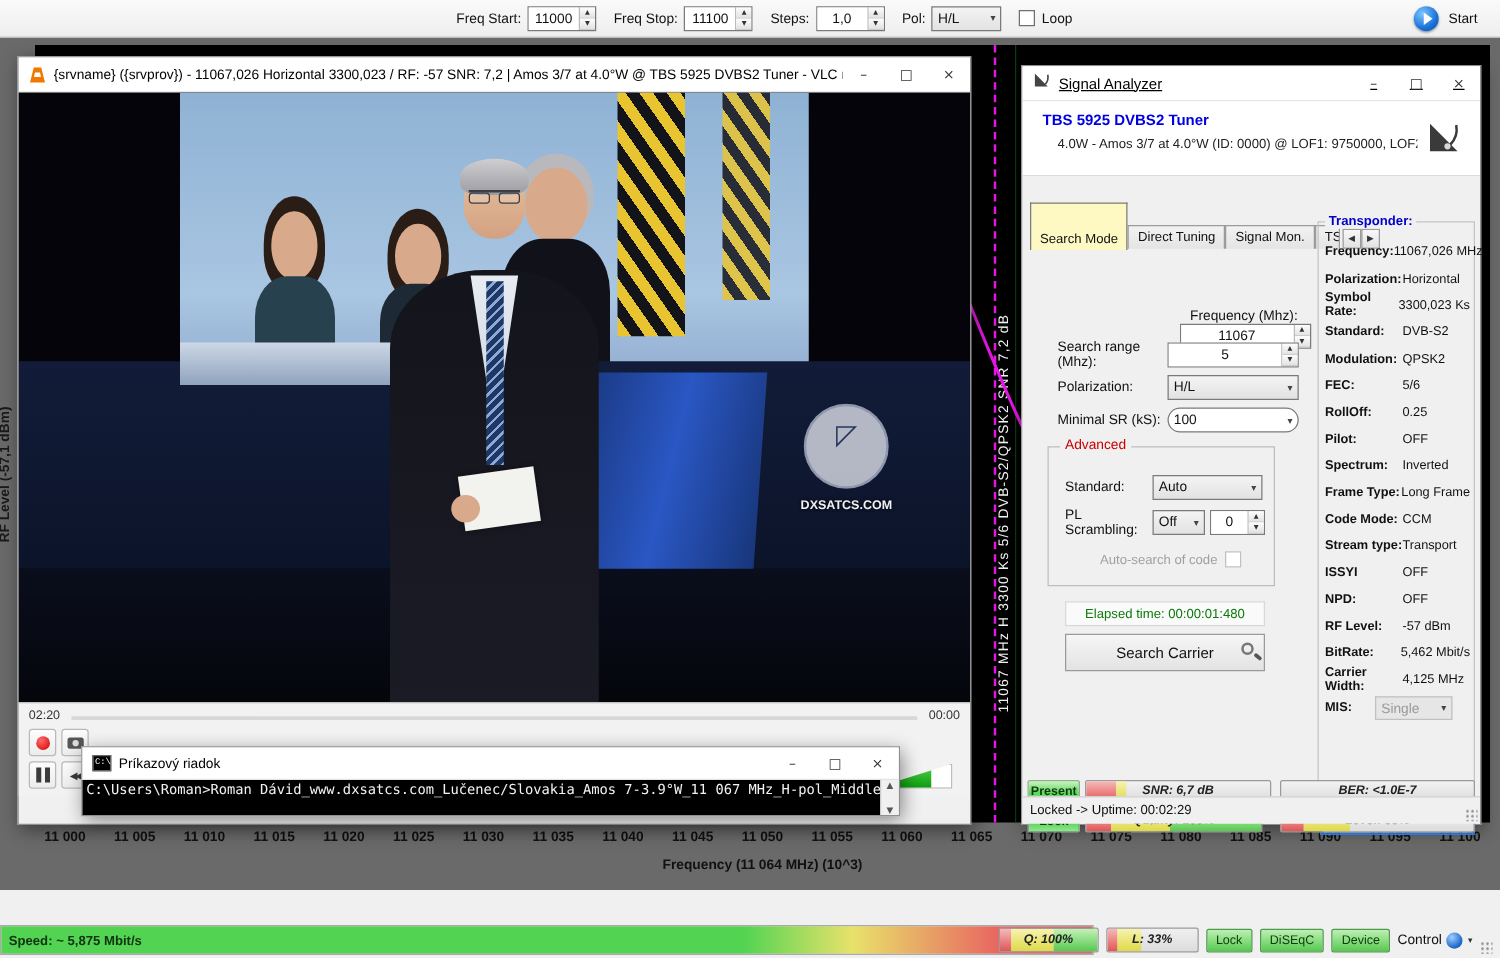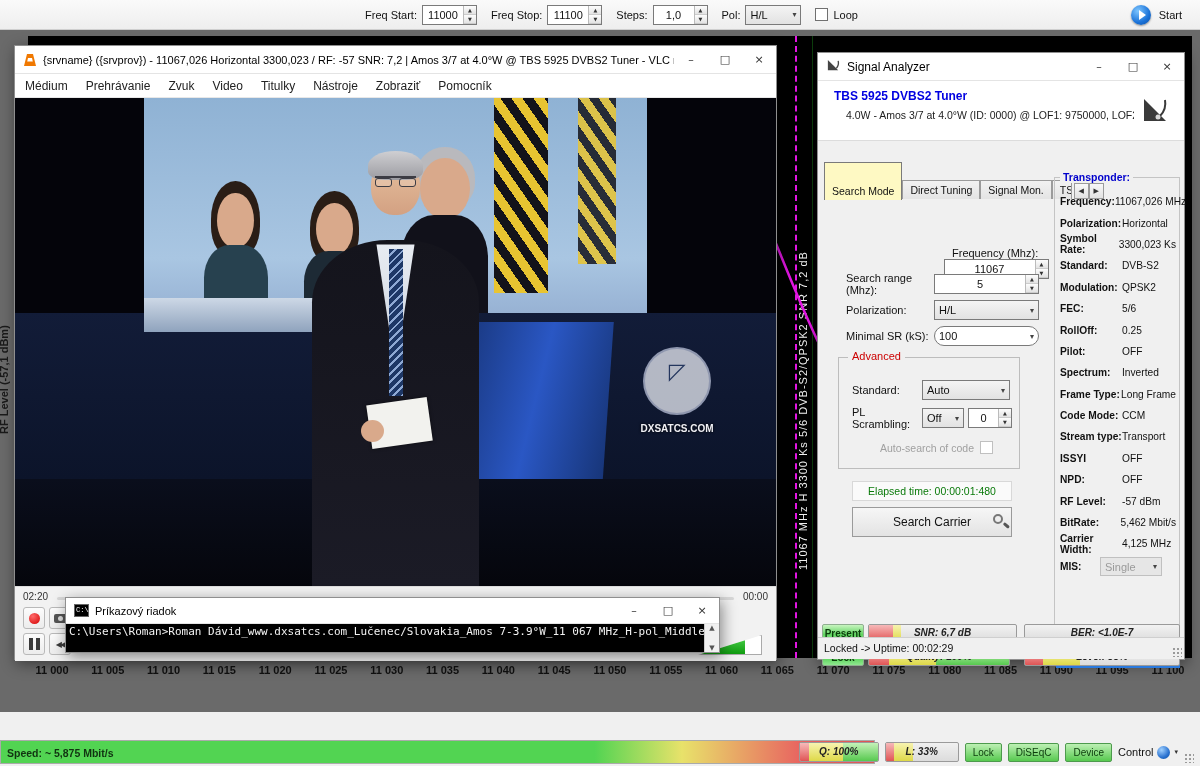--- a/index.html
+++ b/index.html
@@ -123,21 +123,21 @@
   .cmd-icon { width:15px; height:13px; background:#000; border:1px solid #666; color:#fff; font-size:7px;
     line-height:11px; padding-left:1px; font-family:"Liberation Mono", monospace; }
   #cmd-body { display:flex; height:28px; }
   #cmd-text { flex:1; background:#000; color:#f2f2f2; font-family:"DejaVu Sans Mono","Liberation Mono",monospace;
     font-size:11px; line-height:14px; padding:1px 3px; white-space:nowrap; overflow:hidden; }
   #cmd-scroll { width:15px; background:#f0f0f0; border-left:1px solid #ccc; display:flex; flex-direction:column;
     justify-content:space-between; align-items:center; font-size:7px; color:#555;
     font-family:"DejaVu Sans", sans-serif; }
 
   
-  #sa { left:817px; top:52px; width:368px; height:608px; z-index:15; display:flex; flex-direction:column; }
+  #sa { left:817px; top:52px; width:368px; height:608px; z-index:15; display:flex; flex-direction:column;text-decoration:underline; }
   #sa-header { background:#fff; height:60px; position:relative; border-bottom:1px solid #dcdcdc; }
   #sa-tuner-title { position:absolute; left:16px; top:8px; color:#0000e0; font-size:12px; font-weight:bold; }
   #sa-tuner-sub { position:absolute; left:28px; top:28px; right:50px; color:#222; font-size:10.5px; white-space:nowrap; overflow:hidden; }
   .dish-icon { font-size:15px; color:#333; }
   #sa-big-dish { position:absolute; right:12px; top:12px; }
   #sa-body { position:relative; flex:1; background:#f0f0f0; }
 
   #sa-tabs { position:absolute; left:6px; top:36px; display:flex; align-items:flex-end; height:22px; }
   .tab { border:1px solid #9b9b9b; border-bottom:none; background:linear-gradient(#f2f2f2,#e4e4e4);
     font-size:10.5px; padding:3px 7px 3px; color:#111; }
@@ -248,20 +248,21 @@
         <span>11 060</span>
         <span>11 065</span>
         <span>11 070</span>
         <span>11 075</span>
         <span>11 080</span>
         <span>11 085</span>
         <span>11 090</span>
         <span>11 095</span>
         <span>11 100</span>
       </div>
+    <div id="x-axis-label" class="abs">Frequency (11 064 MHz) (10^3)</div>
   </div>
 
   <div id="toolbar" class="abs">
     <div class="lead"></div>
     <div class="grp">
       <span>Freq Start:</span>
       <span class="spinbox">
         <span class="val">11000</span>
         <span class="spinner">
             <span>▲</span>
@@ -312,30 +313,20 @@
         <polygon points="4,1 10,1 13,13 1,13" fill="#f07800"></polygon>
         <polygon points="5,5 9,5 9.8,8.5 4.2,8.5" fill="#ffffff"></polygon>
       </svg>
       <span class="t-title" style="font-size:11px;">{srvname} ({srvprov}) - 11067,026 Horizontal 3300,023 / RF: -57 SNR: 7,2 | Amos 3/7 at 4.0°W @ TBS 5925 DVBS2 Tuner - VLC media player</span>
       <span class="winbtns">
         <div>–</div>
         <div>□</div>
         <div>×</div>
       </span>
     </div>
-    <div id="vlc-menu">
-        <span>Médium</span>
-        <span>Prehrávanie</span>
-        <span>Zvuk</span>
-        <span>Video</span>
-        <span>Titulky</span>
-        <span>Nástroje</span>
-        <span>Zobraziť</span>
-        <span>Pomocník</span>
-      </div>
 
     <div id="vlc-video">
       <div id="sc-screen-frame" class="scene"></div>
       <div id="sc-screen" class="scene"></div>
 
       <div class="person" style="left:24%; top:17%; width:10%; height:30%;">
         <div class="hair" style="left:18%; top:0; width:64%; height:52%;"></div>
         <div class="head" style="left:26%; top:8%; width:48%; height:38%;"></div>
         <div style="position:absolute; left:8%; top:44%; width:84%; height:56%; background:#27414f; border-radius:40% 40% 0 0;"></div>
       </div>

